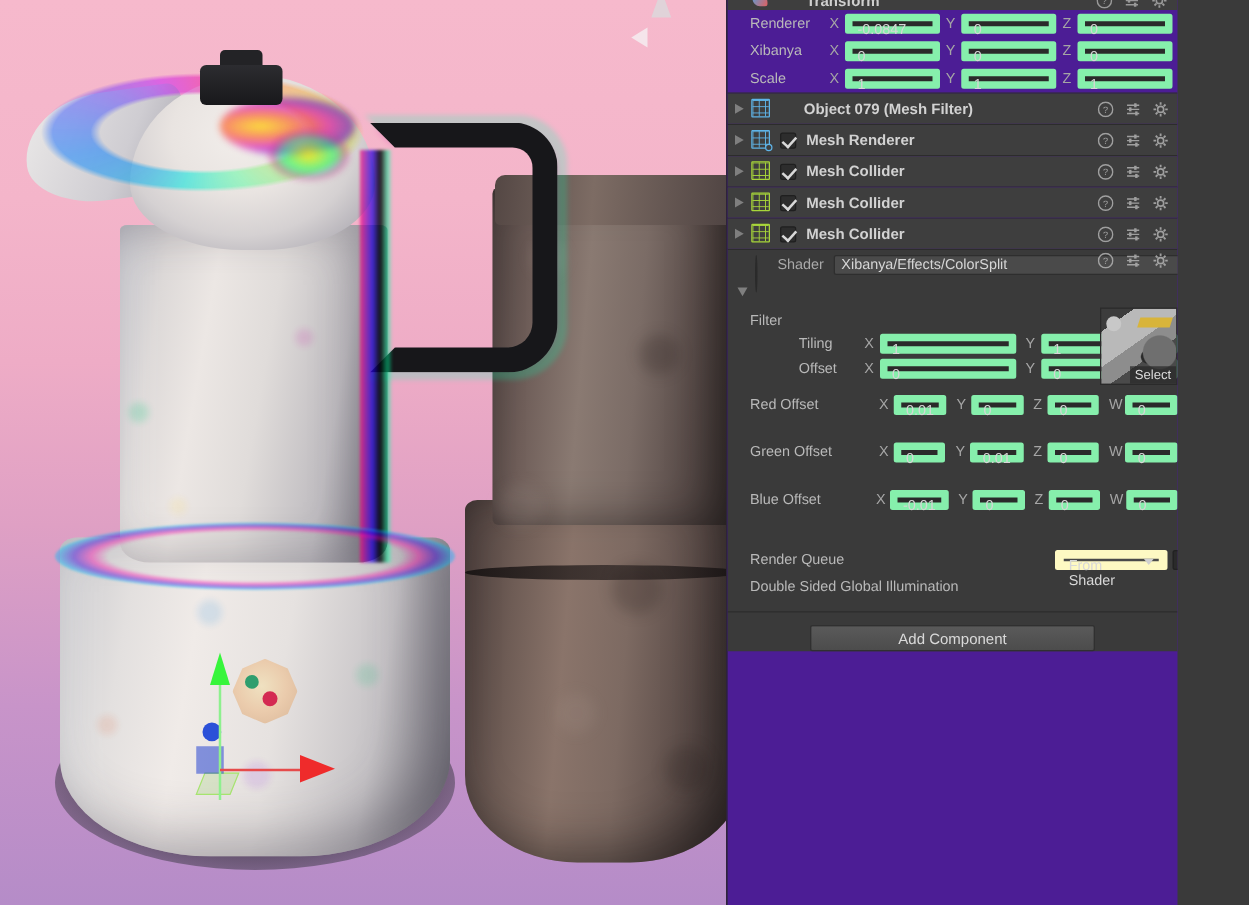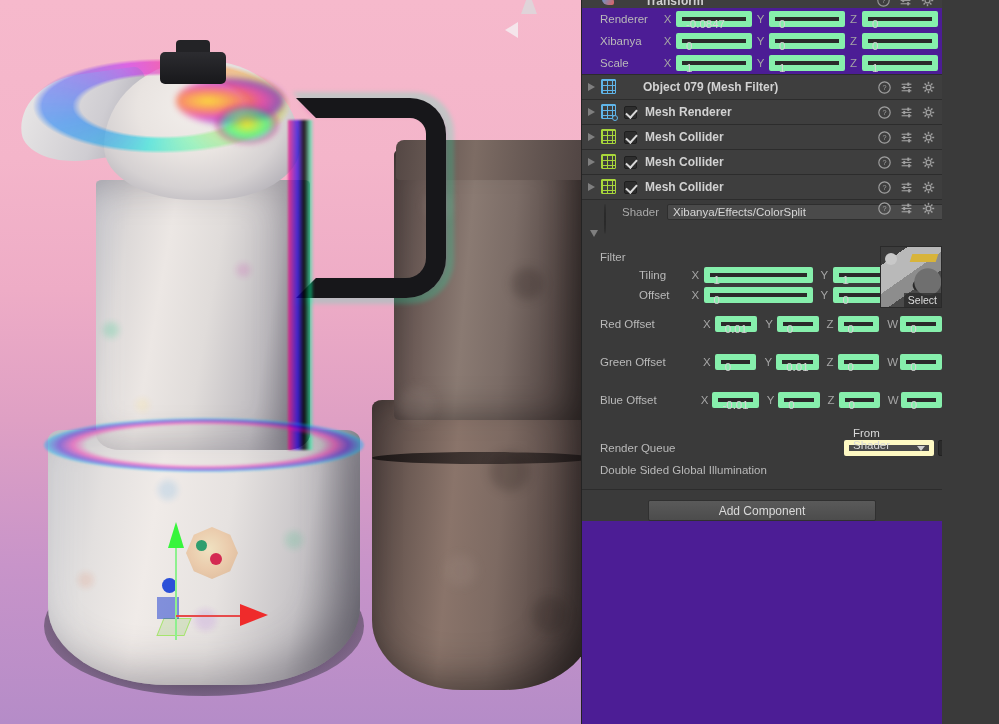--- a/index.html
+++ b/index.html
@@ -371,22 +371,22 @@
   }
 
   .off-row { display: flex; align-items: center; height: 38px; padding-left: 18px; }
   .off-lbl { width: 152px; color: #b9b9b9; font-size: 11.5px; }
   .fld-s { width: 52px; }
 
   .rq-row { display: flex; align-items: center; height: 22px; padding-left: 18px; position: relative; }
   .rq-lbl { color: #b9b9b9; font-size: 11.5px; }
   .rq-drop {
     position: absolute; left: 262px; top: 3px; width: 90px; height: 16px;
-    background: #4a4a4a; border: 5px solid #fef9c3; border-radius: 2px;
-    display: flex; align-items: flex-end; justify-content: space-between;
+    background: #4a4a4a; border: 7px solid #fef9c3; border-radius: 2px;
+    display: flex; align-items: flex-start; justify-content: space-between;
     padding: 0 4px; color: #d8d8d8; font-size: 11.5px;
   }
   .rq-val {
     position: absolute; left: 356px; top: 3px; width: 62px; height: 16px;
     background: #2a2a2a; border: 1px solid #212121; border-radius: 2px;
     color: #d6d6d6; font-size: 11.5px; padding: 0 4px; line-height: 15px;
   }
   .ds-row { display: flex; align-items: center; height: 22px; padding-left: 18px; position: relative; }
   .ds-chk {
     position: absolute; left: 360px; top: 4px; width: 15px; height: 15px;

